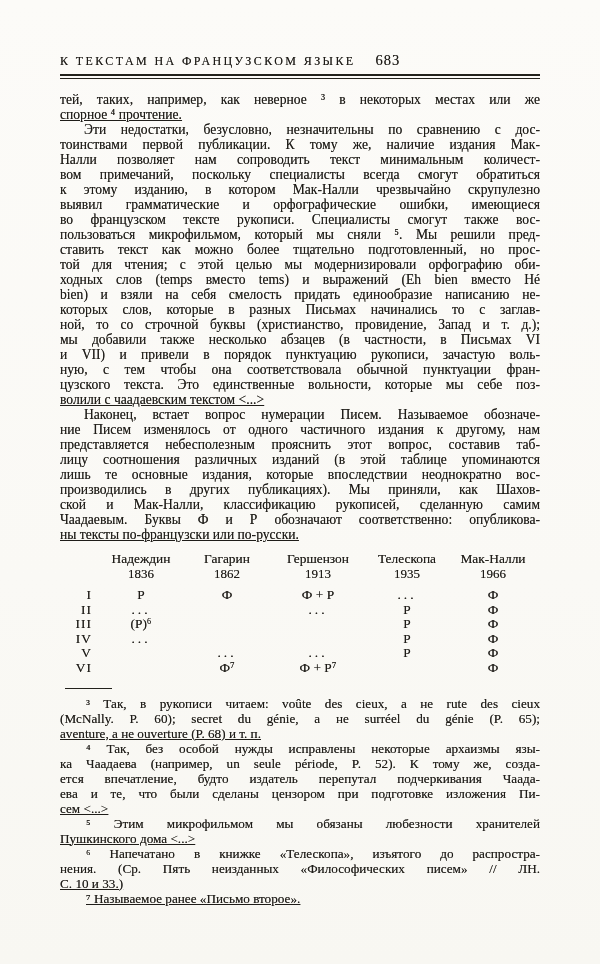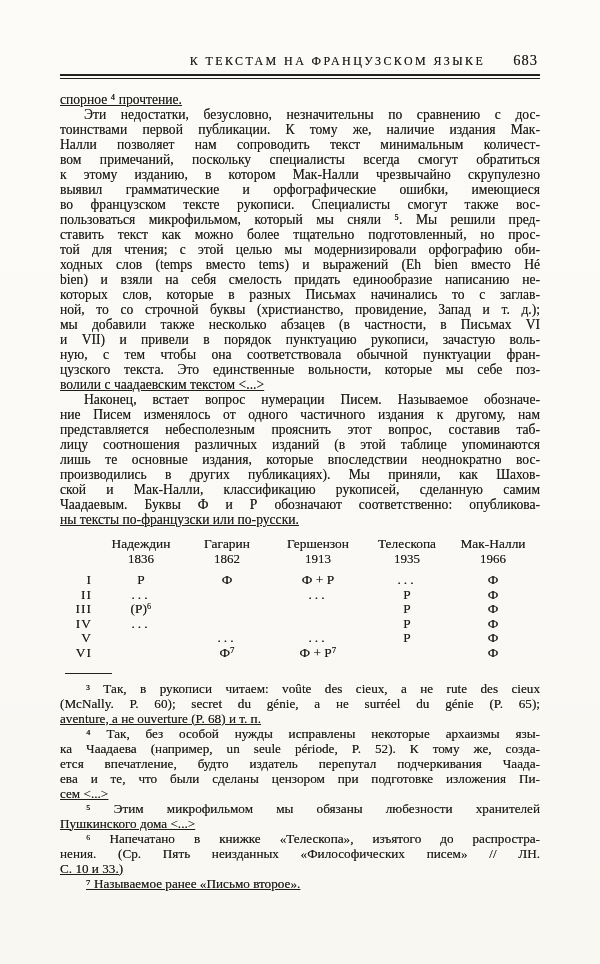--- a/index.html
+++ b/index.html
@@ -14,22 +14,22 @@
     position:relative;
     width:600px; height:964px;
     box-sizing:border-box;
     padding:52px 60px 0 60px;
     background:linear-gradient(180deg,#fcfbf8 0%, #faf9f5 60%, #f8f7f2 100%);
     text-shadow:0 0 0.3px rgba(32,29,24,0.65);
   }
 
   
   .running-head {
-    display:flex; justify-content:flex-end; align-items:baseline;
-    gap:28px; padding-right:2px;
+    display:flex; align-items:baseline;
+    gap:20px; padding-right:2px;
   }
   .rh-title {
     font-size:12px; letter-spacing:2.4px; white-space:nowrap;
   }
   .rh-page { font-size:14.5px; letter-spacing:1px; }
   .head-rule {
     margin-top:5px; height:2px;
     border-top:2.6px solid #23221d;
     border-bottom:1.1px solid #23221d;
   }
@@ -72,20 +72,21 @@
 
   <header class="running-head">
     <span class="rh-title">К ТЕКСТАМ НА ФРАНЦУЗСКОМ ЯЗЫКЕ</span>
     <span class="rh-page">683</span>
   </header>
 
   <div class="head-rule"></div>
 
   <main class="bodytext" id="bodytext">
       <div class="para">
+        <div class="line">тей, таких, например, как неверное ³ в некоторых местах или же</div>
         <div class="line last">спорное ⁴ прочтение.</div>
       </div>
       <div class="para">
         <div class="line indent">Эти недостатки, безусловно, незначительны по сравнению с дос-</div>
         <div class="line">тоинствами первой публикации. К тому же, наличие издания Мак-</div>
         <div class="line">Налли позволяет нам сопроводить текст минимальным количест-</div>
         <div class="line">вом примечаний, поскольку специалисты всегда смогут обратиться</div>
         <div class="line">к этому изданию, в котором Мак-Налли чрезвычайно скрупулезно</div>
         <div class="line">выявил грамматические и орфографические ошибки, имеющиеся</div>
         <div class="line">во французском тексте рукописи. Специалисты смогут также вос-</div>

